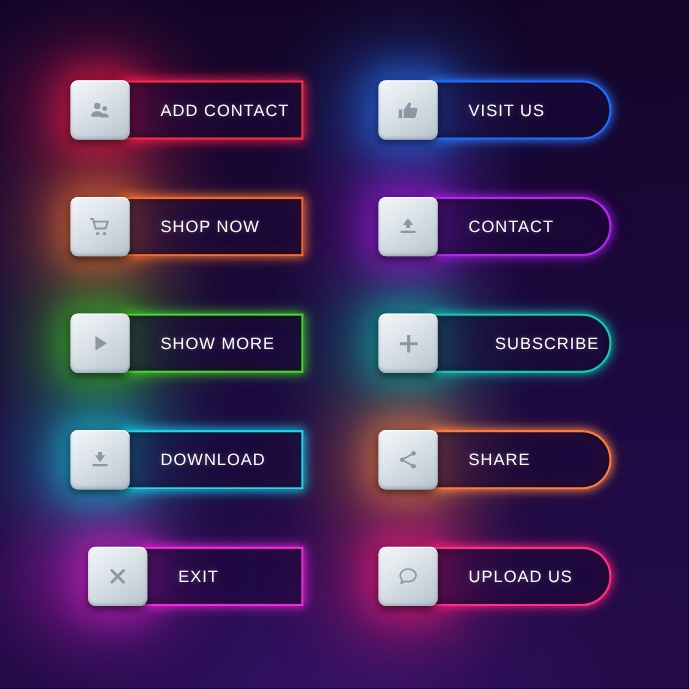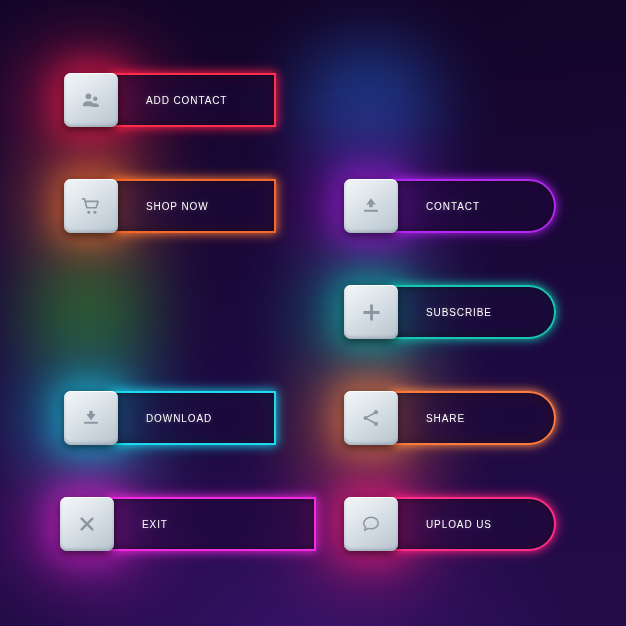--- a/index.html
+++ b/index.html
@@ -96,21 +96,21 @@
     opacity: .55;
     z-index: 0;
   }
 
   .label {
     position: relative;
     z-index: 2;
     align-self: center;
     margin-left: 82px;
     color: #ffffff;
-    font-size: 10px;
+    font-size: 15px;
     letter-spacing: 0.9px;
     font-weight: 400;
     white-space: nowrap;
     text-shadow: 0 0 6px rgba(255,255,255,0.25);
   }
 </style>
 </head>
 <body>
 
 <div id="stage">
@@ -133,20 +133,34 @@
           <svg width="22" height="22" viewBox="0 0 24 24" fill="#8c97a4">
             <circle cx="9.2" cy="8" r="3.1"></circle>
             <path d="M3.2 17.6c0-2.7 2.7-4.3 6-4.3s6 1.6 6 4.3v1.2H3.2z"></path>
             <circle cx="16.6" cy="10.6" r="2.4"></circle>
             <path d="M12.6 19.2c.2-2.4 2-3.7 4.1-3.7 2 0 3.8 1.2 3.8 3.1v.9h-7.9z"></path>
           </svg>
         </span>
       </div>
       <span class="label">ADD CONTACT</span>
     </div>
+    <div class="btn col-right" style="left: 344px; top: 73px; width: 212px; height: 54px;">
+      <div class="halo" style="border-color: rgb(42, 123, 255);"></div>
+      <div class="frame" style="border-color: rgb(31, 109, 255); box-shadow: rgb(42, 123, 255) 0px 0px 9px, rgba(0, 0, 0, 0.45) 0px 0px 11px inset;"></div>
+      <div class="tileglow" style="background: rgb(42, 123, 255);"></div>
+      <div class="tile">
+        <span>
+          <svg width="23" height="23" viewBox="0 0 24 24" fill="#8c97a4">
+            <path d="M2.6 11h3.3v8.4H2.6z"></path>
+            <path d="M7.3 11.3 11.7 5c.5-.7 1.6-.8 2.2-.2.4.4.5 1 .3 1.5l-1.1 3.1h5.6c1.1 0 1.9 1 1.6 2l-1.6 6.2c-.2.9-1 1.5-1.9 1.5H7.3z"></path>
+          </svg>
+        </span>
+      </div>
+      <span class="label">VISIT US</span>
+    </div>
     <div class="btn col-left" style="left: 64px; top: 179px; width: 212px; height: 54px; border-radius: 21px;">
       <div class="halo" style="border-color: rgb(255, 122, 51);"></div>
       <div class="frame" style="border-color: rgb(244, 105, 43); box-shadow: rgb(255, 122, 51) 0px 0px 9px, rgba(0, 0, 0, 0.45) 0px 0px 11px inset;"></div>
       <div class="tileglow" style="background: rgb(255, 122, 51);"></div>
       <div class="tile">
         <span>
           <svg width="23" height="23" viewBox="0 0 24 24" fill="none" stroke="#8c97a4" stroke-width="1.7" stroke-linecap="round" stroke-linejoin="round">
             <path d="M2.6 4.1h2.2l2.3 9.2h9.6l2.2-6.6H6"></path>
             <circle cx="9.2" cy="18.1" r="1.6" fill="#8c97a4" stroke="none"></circle>
             <circle cx="15.6" cy="18.1" r="1.6" fill="#8c97a4" stroke="none"></circle>
@@ -163,21 +177,34 @@
         <span>
           <svg width="22" height="22" viewBox="0 0 24 24" fill="#8c97a4">
             <path d="M12 3.6 6.9 10.4h10.2z"></path>
             <rect x="10.1" y="10" width="3.8" height="3.4"></rect>
             <rect x="4.4" y="16.2" width="15.2" height="2.2" rx="1"></rect>
           </svg>
         </span>
       </div>
       <span class="label">CONTACT</span>
     </div>
-    <div class="btn col-right" style="left: 344px; top: 285px; width: 212px; height: 54px;">
+    <div class="btn col-left" style="left: 64px; top: 285px; width: 212px; height: 54px;">
+      <div class="halo" style="border-color: rgb(63, 207, 37);"></div>
+      <div class="frame" style="border-color: rgb(73, 214, 42); box-shadow: rgb(63, 207, 37) 0px 0px 9px, rgba(0, 0, 0, 0.45) 0px 0px 11px inset;"></div>
+      <div class="tileglow" style="background: rgb(63, 207, 37);"></div>
+      <div class="tile">
+        <span>
+          <svg width="22" height="22" viewBox="0 0 24 24" fill="#8c97a4">
+            <path d="M7.4 4.8 18.8 12 7.4 19.2z"></path>
+          </svg>
+        </span>
+      </div>
+      <span class="label">SHOW MORE</span>
+    </div>
+    <div class="btn col-right" style="left: 344px; top: 285px; width: 212px; height: 54px; padding-left: 24px;">
       <div class="halo" style="border-color: rgb(19, 191, 174);"></div>
       <div class="frame" style="border-color: rgb(23, 198, 180); box-shadow: rgb(19, 191, 174) 0px 0px 9px, rgba(0, 0, 0, 0.45) 0px 0px 11px inset;"></div>
       <div class="tileglow" style="background: rgb(19, 191, 174);"></div>
       <div class="tile">
         <span>
           <svg width="23" height="23" viewBox="0 0 24 24" fill="#8c97a4">
             <rect x="10.5" y="3.6" width="3" height="16.8" rx="0.4"></rect>
             <rect x="3.6" y="10.5" width="16.8" height="3" rx="0.4"></rect>
           </svg>
         </span>
@@ -208,21 +235,21 @@
           <svg width="22" height="22" viewBox="0 0 24 24" fill="none" stroke="#8c97a4" stroke-width="1.7" stroke-linecap="round">
             <circle cx="17.4" cy="5.6" r="2.3" fill="#8c97a4" stroke="none"></circle>
             <circle cx="6.2" cy="12" r="2.3" fill="#8c97a4" stroke="none"></circle>
             <circle cx="17.4" cy="18.4" r="2.3" fill="#8c97a4" stroke="none"></circle>
             <path d="M15.4 6.8 8.3 10.8M8.3 13.2l7.1 4"></path>
           </svg>
         </span>
       </div>
       <span class="label">SHARE</span>
     </div>
-    <div class="btn col-left" style="left: 60px; top: 497px; width: 256px; height: 54px;">
+    <div class="btn col-left" style="left: 80px; top: 497px; width: 196px; height: 54px;">
       <div class="halo" style="border-color: rgb(230, 39, 214);"></div>
       <div class="frame" style="border-color: rgb(242, 42, 224); box-shadow: rgb(230, 39, 214) 0px 0px 9px, rgba(0, 0, 0, 0.45) 0px 0px 11px inset;"></div>
       <div class="tileglow" style="background: rgb(230, 39, 214);"></div>
       <div class="tile">
         <span>
           <svg width="22" height="22" viewBox="0 0 24 24" fill="none" stroke="#8c97a4" stroke-width="2.8" stroke-linecap="round">
             <path d="M6.2 6.2 17.8 17.8M17.8 6.2 6.2 17.8"></path>
           </svg>
         </span>
       </div>

